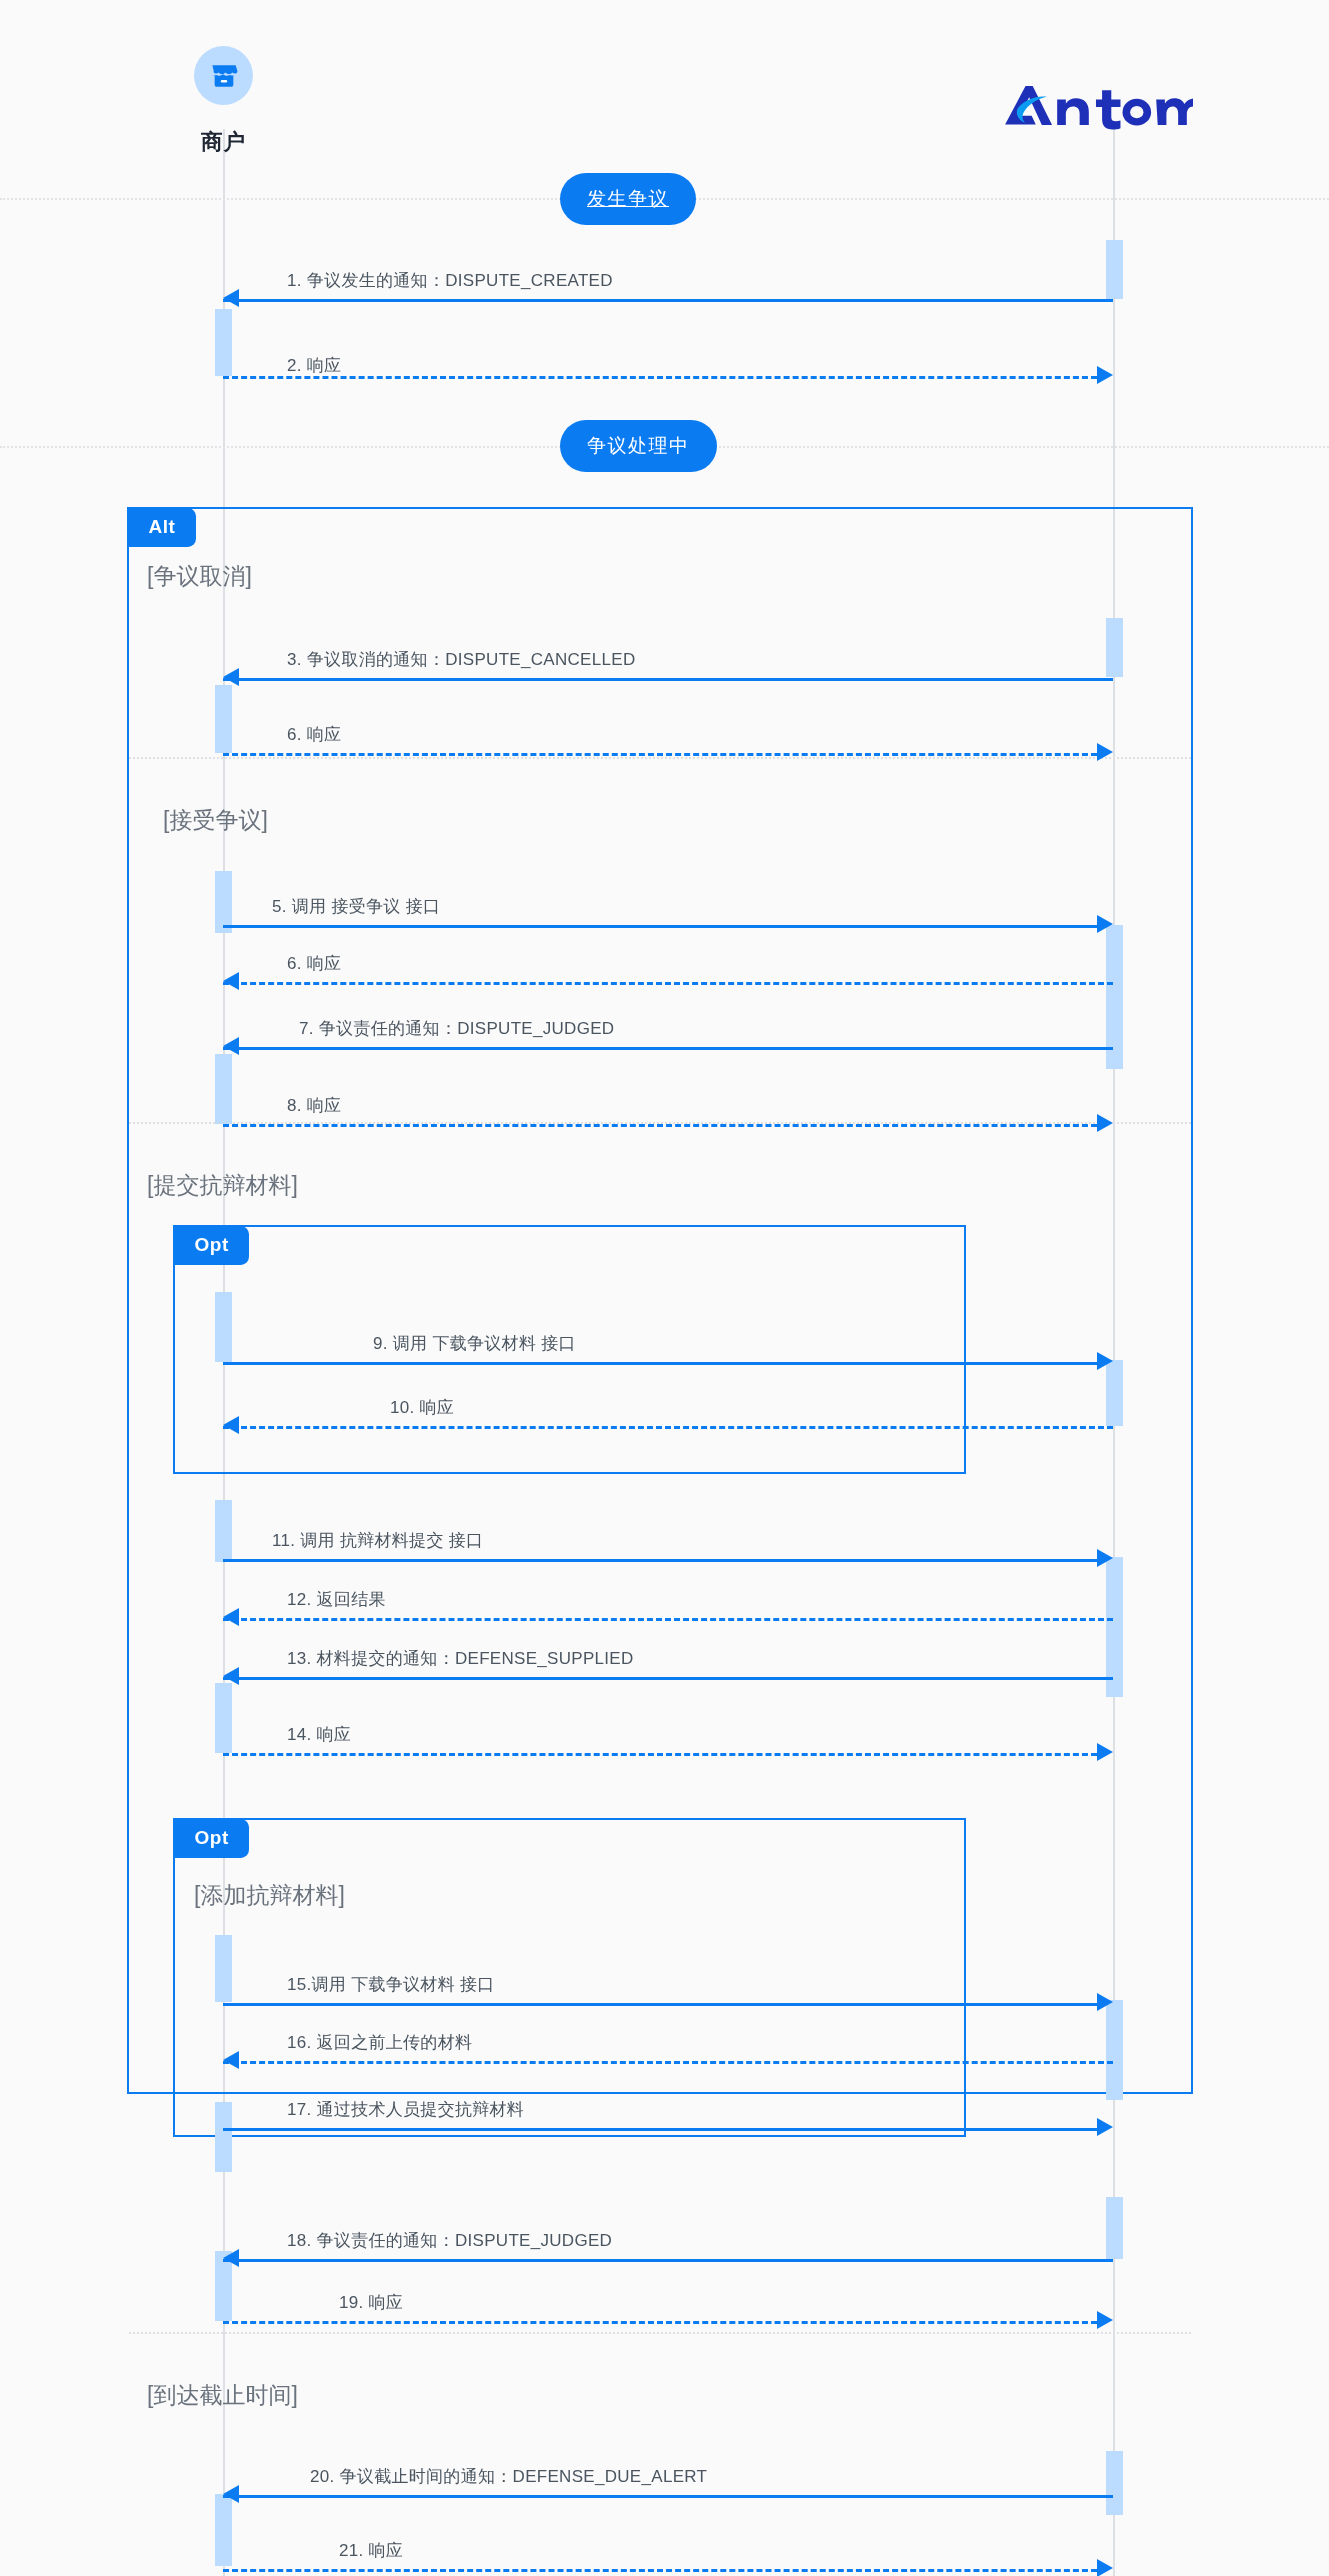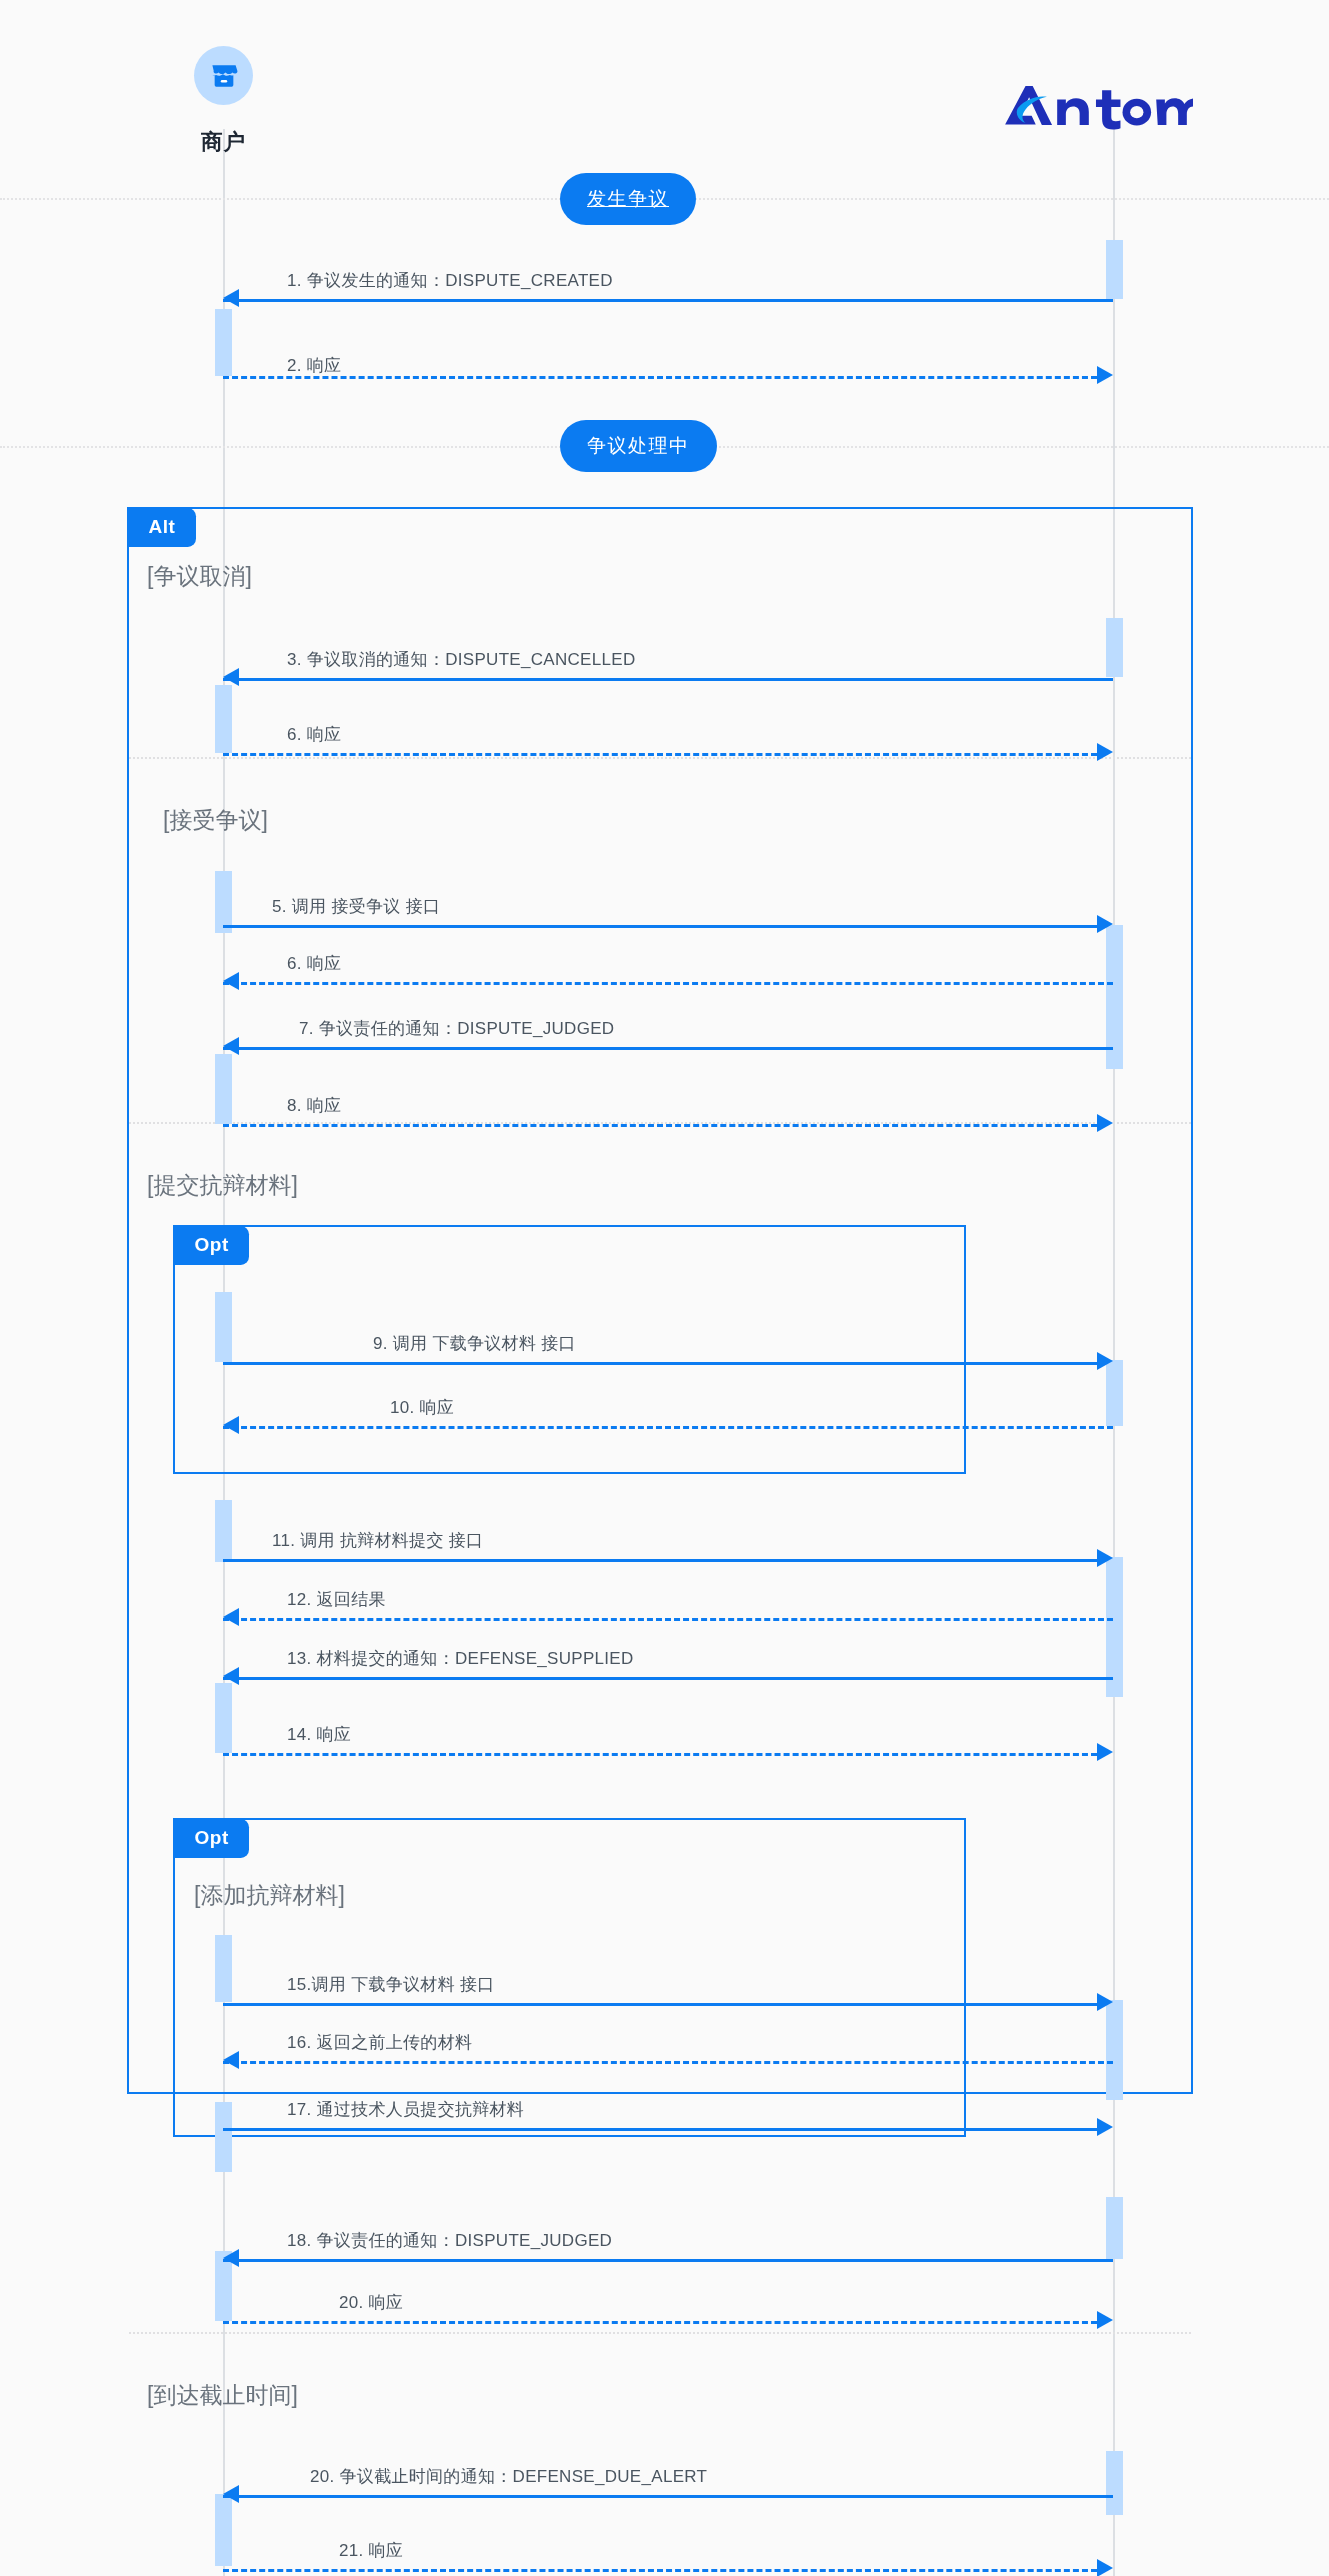--- a/index.html
+++ b/index.html
@@ -351,21 +351,21 @@
 
   <div class="msg" style="left:223px; top:2259px; width:890px;">
     <div class="msg-line" style="width:890px;"></div>
     <div class="arrow-head left" style="left:0px;"></div>
     <div class="msg-label" style="left:64px; top:-30px;">18. 争议责任的通知：DISPUTE_JUDGED</div>
   </div>
 
   <div class="msg" style="left:223px; top:2321px; width:890px;">
     <div class="msg-line dashed" style="width:874px;"></div>
     <div class="arrow-head right" style="left:874px;"></div>
-    <div class="msg-label" style="left:116px; top:-30px;">20. 响应</div>
+    <div class="msg-label" style="left:116px; top:-30px;">19. 响应</div>
   </div>
 
   <div class="guard" style="left:147px; top:2380px;">[到达截止时间]</div>
 
   <div class="activation" style="left:1106px; top:2451px; height:64px;"></div>
   <div class="activation" style="left:215px; top:2494px; height:72px;"></div>
 
   <div class="msg" style="left:223px; top:2495px; width:890px;">
     <div class="msg-line" style="width:890px;"></div>
     <div class="arrow-head left" style="left:0px;"></div>

